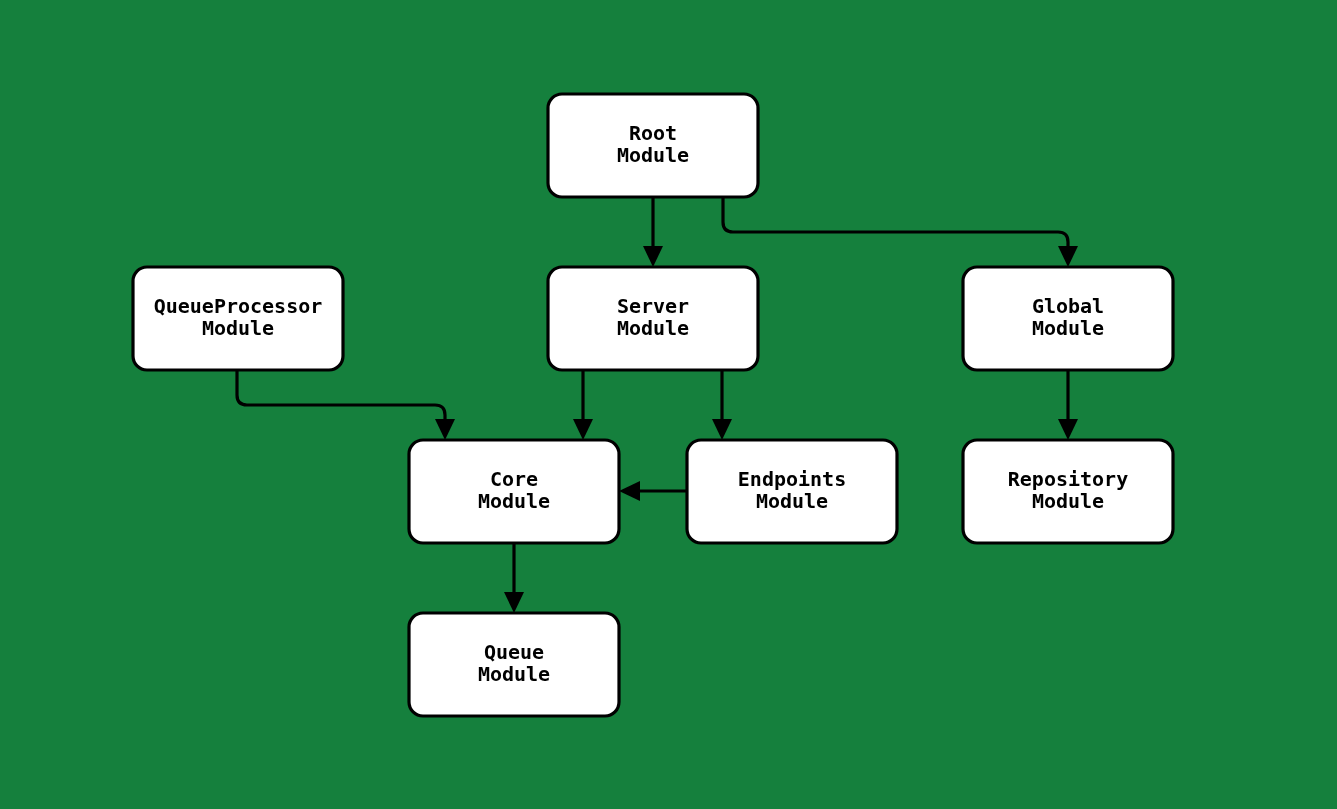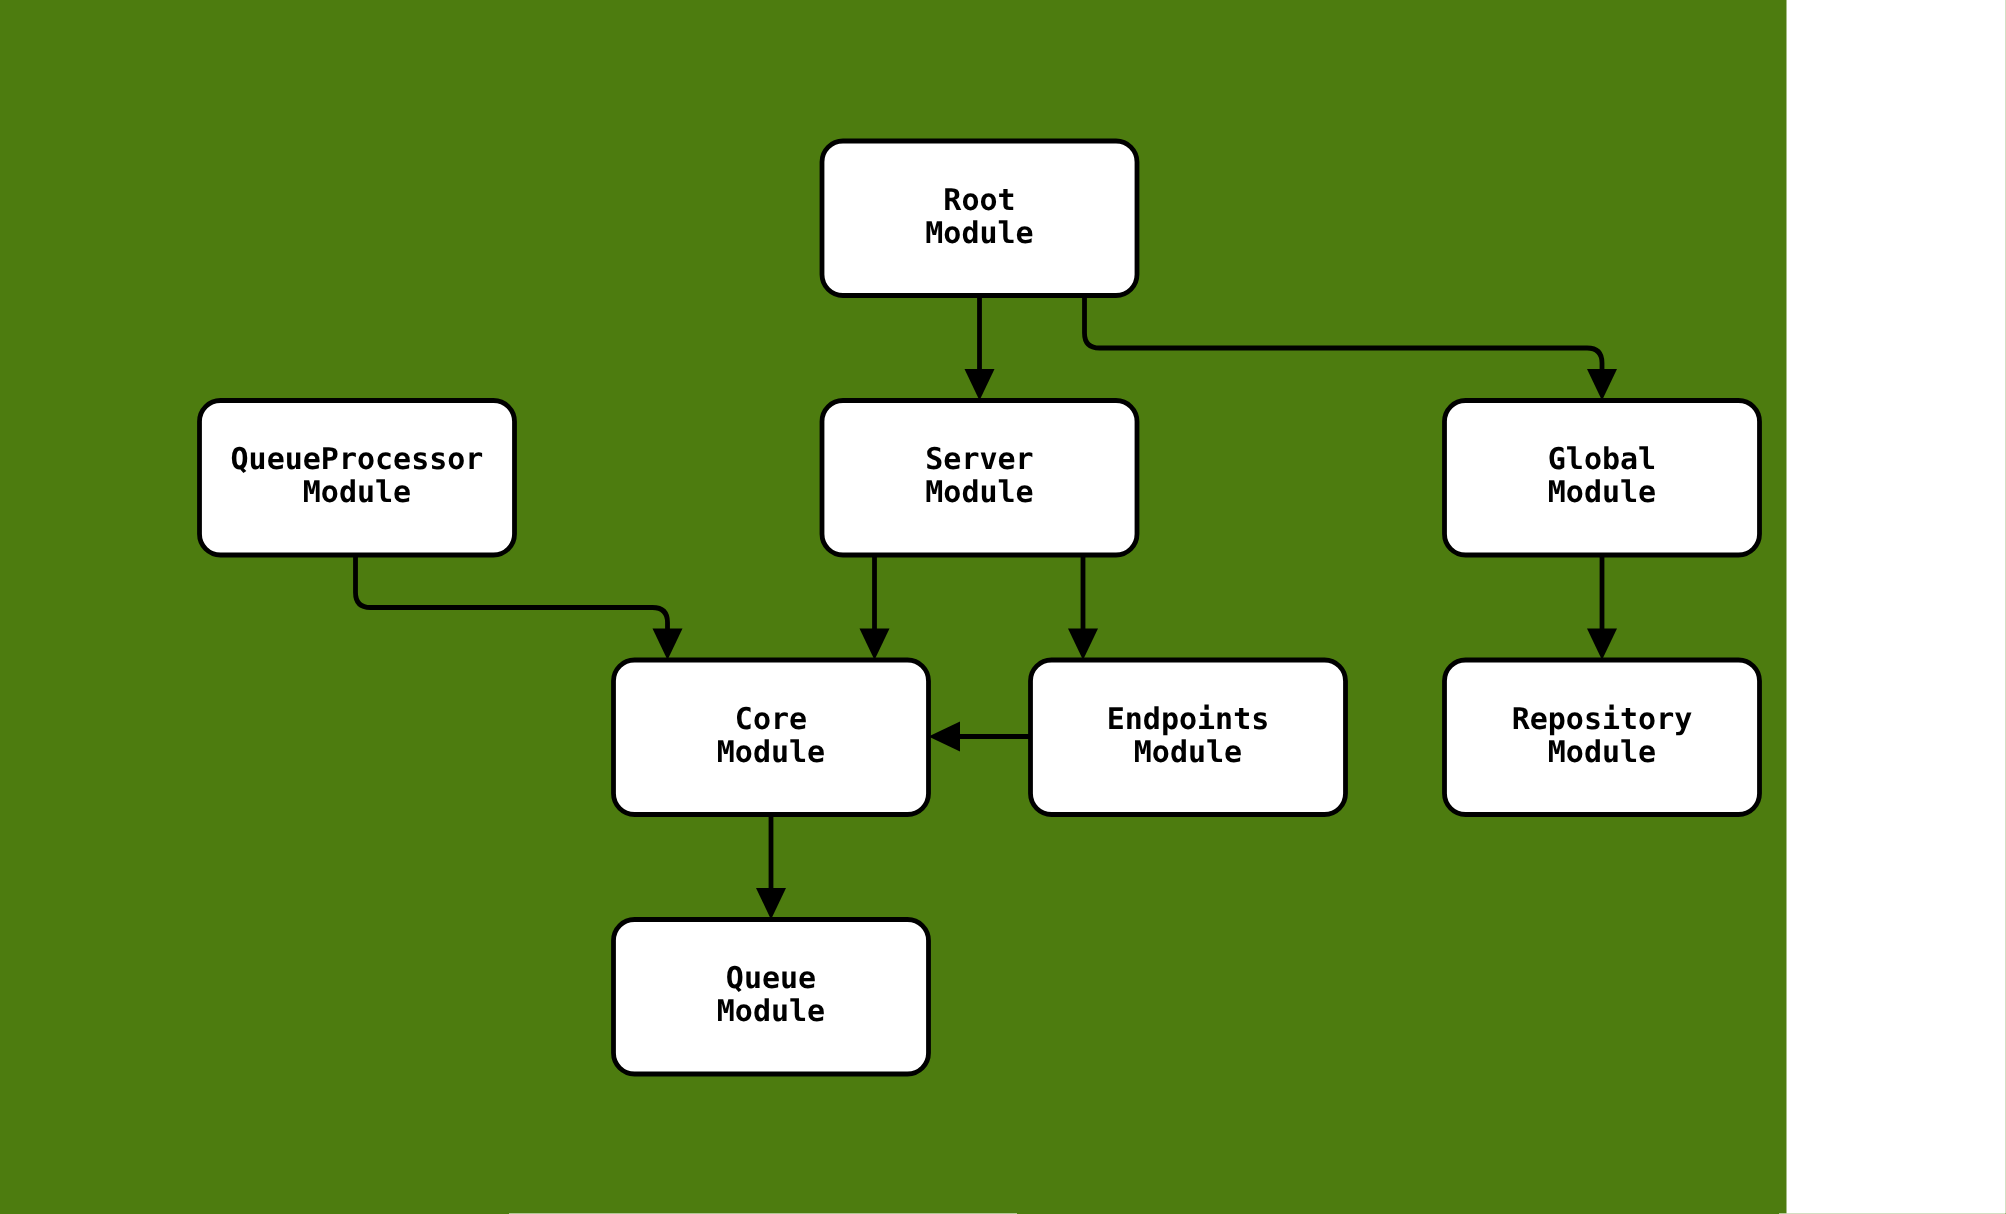--- a/index.html
+++ b/index.html
@@ -9,23 +9,23 @@
     background: #ffffff;
   }
   body {
     width: 1337px;
     height: 809px;
     overflow: hidden;
     font-family: "DejaVu Sans Mono", "Liberation Mono", monospace;
   }
   #diagram-canvas {
     position: relative;
-    width: 1191px;
+    width: 1337px;
     height: 809px;
-    background: #4d7c0f;
+    background: #15803d;
   }
   svg#graph {
     position: absolute;
     top: 0;
     left: 0;
     width: 1337px;
     height: 809px;
     display: block;
   }
   .node-box {

